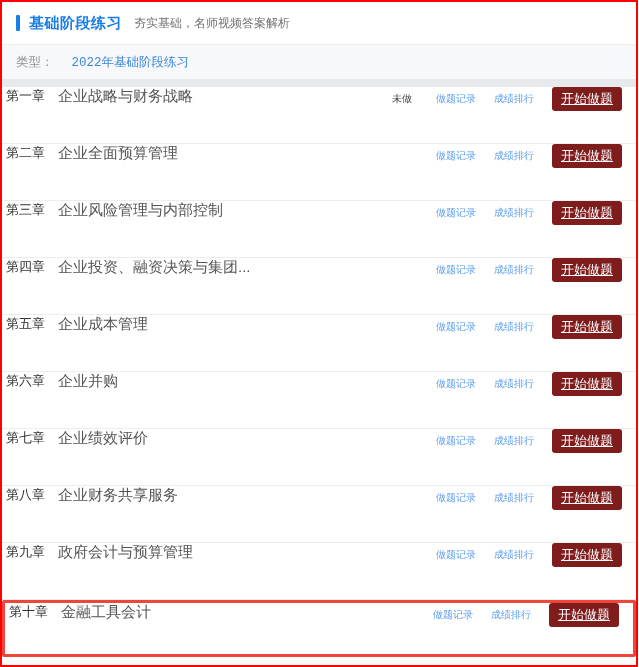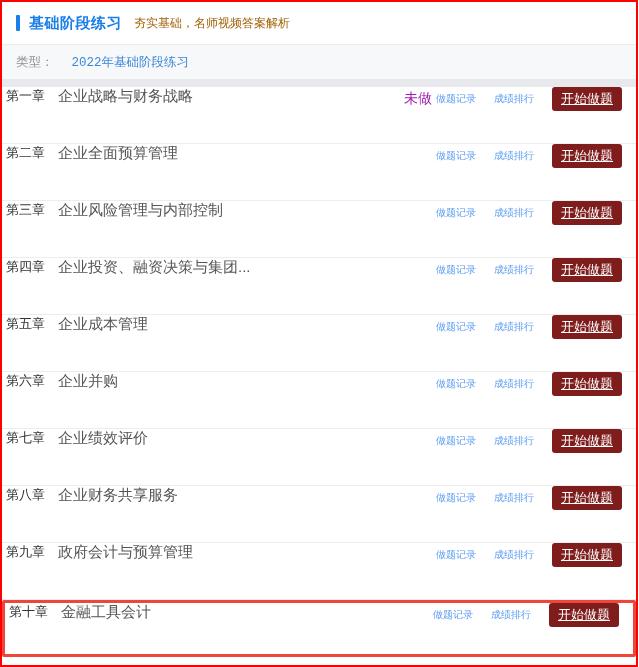--- a/index.html
+++ b/index.html
@@ -41,21 +41,21 @@
   }
   .header-title {
     font-size: 15px;
     font-weight: bold;
     color: #1a7ee8;
     letter-spacing: 0.5px;
     white-space: nowrap;
   }
   .header-sub {
     font-size: 12px;
-    color: #a16207;
+    color: #737373;
     margin-left: 12px;
     white-space: nowrap;
   }
 
   
   .filter-bar {
     height: 34px;
     box-sizing: border-box;
     background: #f7f8fa;
     display: flex;
@@ -118,23 +118,23 @@
     overflow: hidden;
     flex: 0 1 auto;
   }
   .row-actions {
     margin-left: auto;
     display: flex;
     align-items: center;
     white-space: nowrap;
   }
   .status-text {
-    font-size: 14px;
-    color: #a21caf;
-    margin-right: 4px;
+    font-size: 10px;
+    color: #404040;
+    margin-right: 24px;
   }
   .row-link {
     font-size: 10px;
     color: #5a9cf0;
     margin-right: 18px;
     cursor: pointer;
   }
   .start-btn {
     font-size: 13px;
     color: #ffffff;

